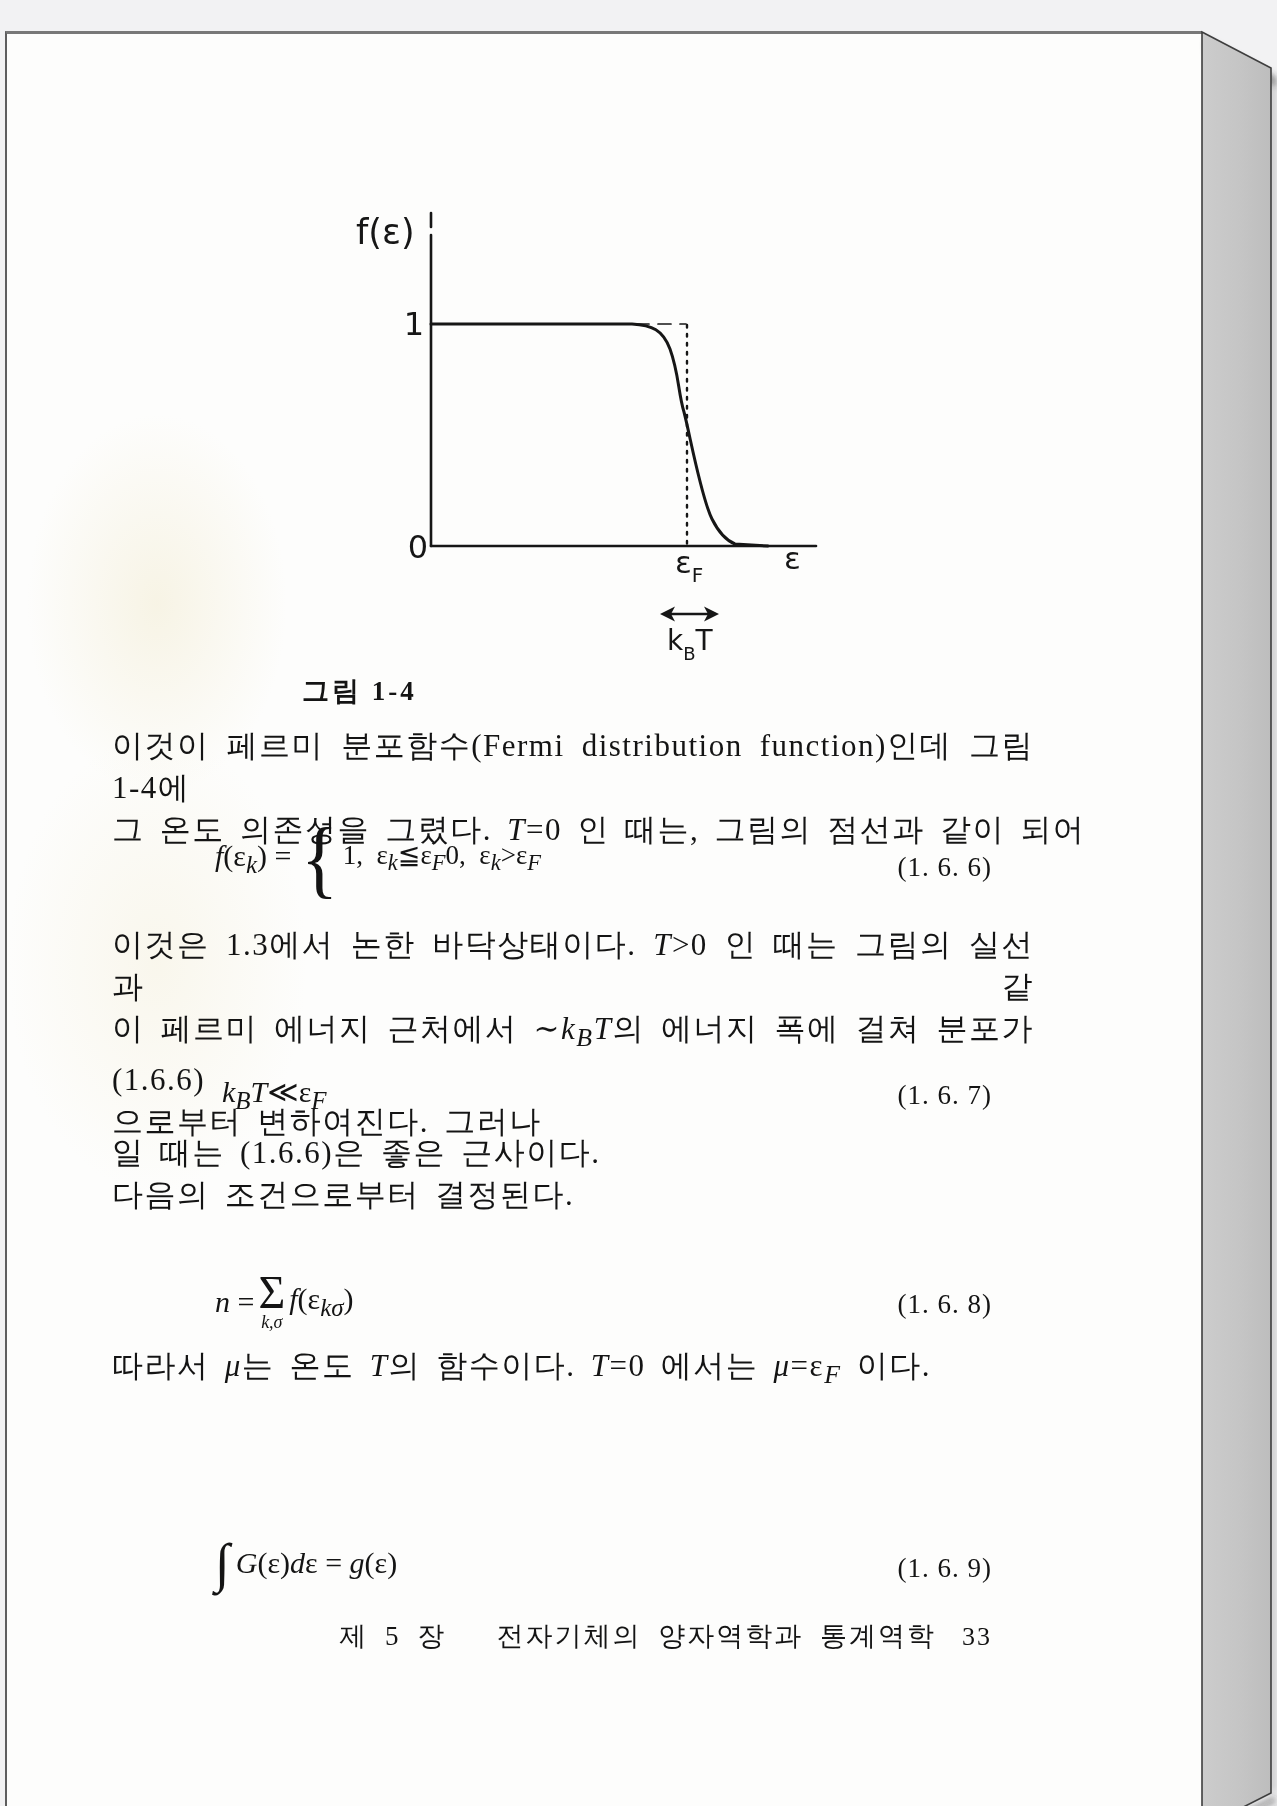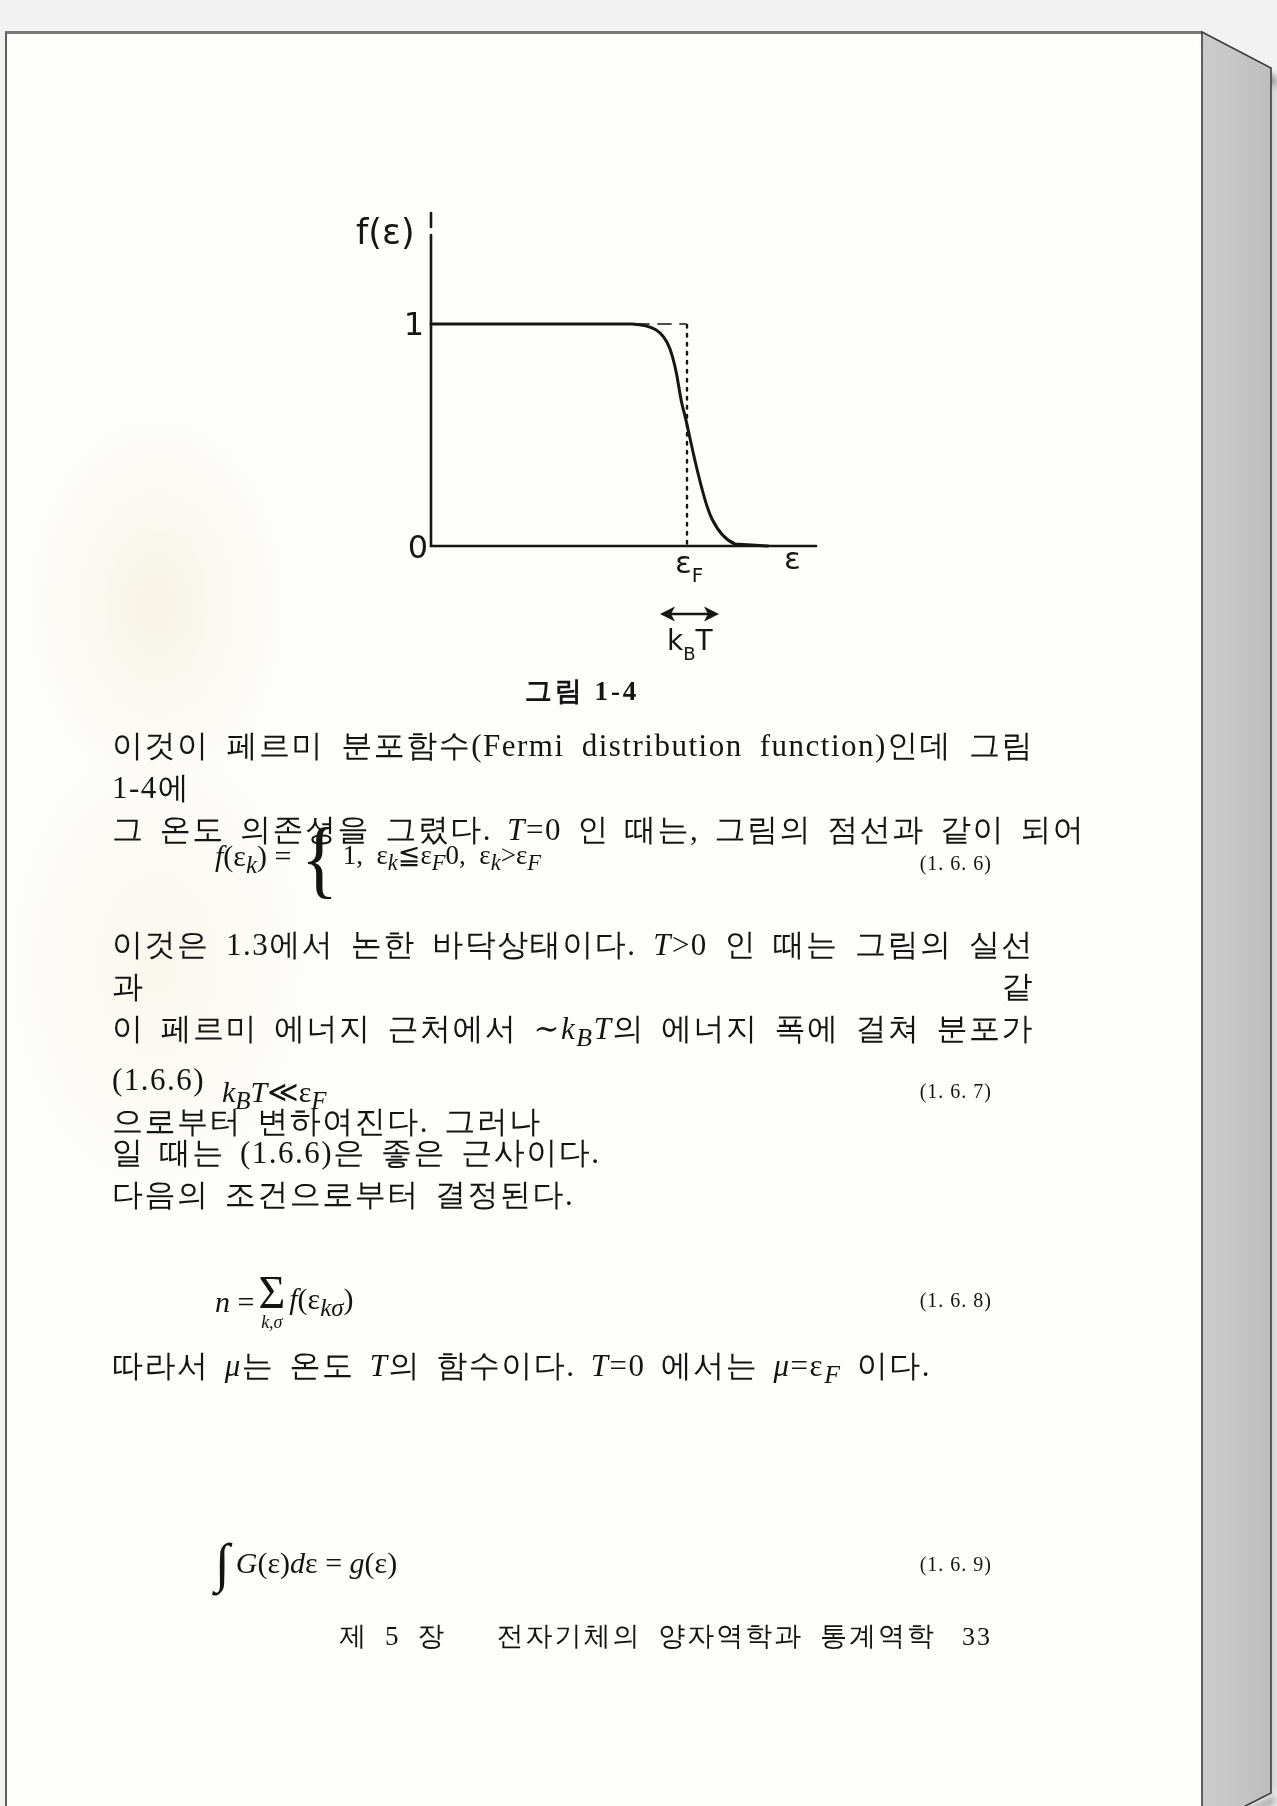--- a/index.html
+++ b/index.html
@@ -22,39 +22,39 @@
   .stain1{left:20px;top:380px;width:260px;height:380px;
     background:radial-gradient(closest-side,rgba(236,226,186,0.35),rgba(236,226,186,0));}
   .stain2{left:0px;top:700px;width:300px;height:460px;
     background:radial-gradient(closest-side,rgba(240,232,200,0.30),rgba(240,232,200,0));}
   .frame-svg{position:absolute;left:0;top:0;}
 
   .figure-svg{position:absolute;left:260px;top:140px;}
 
   .caption{
     position:absolute;left:302px;top:646px;width:560px;
-    text-align:center;font-size:27px;font-weight:700;letter-spacing:3px;
+    text-align:left;font-size:27px;font-weight:700;letter-spacing:3px;
   }
 
   .para{
     position:absolute;left:112px;width:922px;
     font-size:31px;line-height:42px;letter-spacing:1.5px;word-spacing:6px;
   }
   .line{white-space:nowrap;}
   .line.j{white-space:normal;text-align:justify;text-align-last:justify;}
   .line.indent{padding-left:30px;}
   .para i, .eq i{font-family:"Liberation Serif",serif;}
 
   .eq{
     position:absolute;left:112px;width:880px;
     font-size:30px;font-family:"Liberation Serif",serif;
   }
   .eq-inner{position:absolute;left:103px;top:0;display:flex;align-items:center;}
   .eq-tag{
-    position:absolute;right:0;font-size:20px;letter-spacing:1px;
+    position:absolute;right:0;font-size:27px;letter-spacing:1px;
     font-family:"Liberation Serif",serif;
     text-align:center;
   }
   .cases-brace{
     font-size:86px;font-weight:400;line-height:0.9;
     transform:scaleX(0.9);margin:0 2px 0 8px;
   }
   .cases-col{display:flex;flex-direction:row;}
   .cases-col .case-row{font-size:27px;line-height:43px;white-space:nowrap;}
   .sum-stack{display:inline-flex;flex-direction:column;align-items:center;margin:0 4px;}

